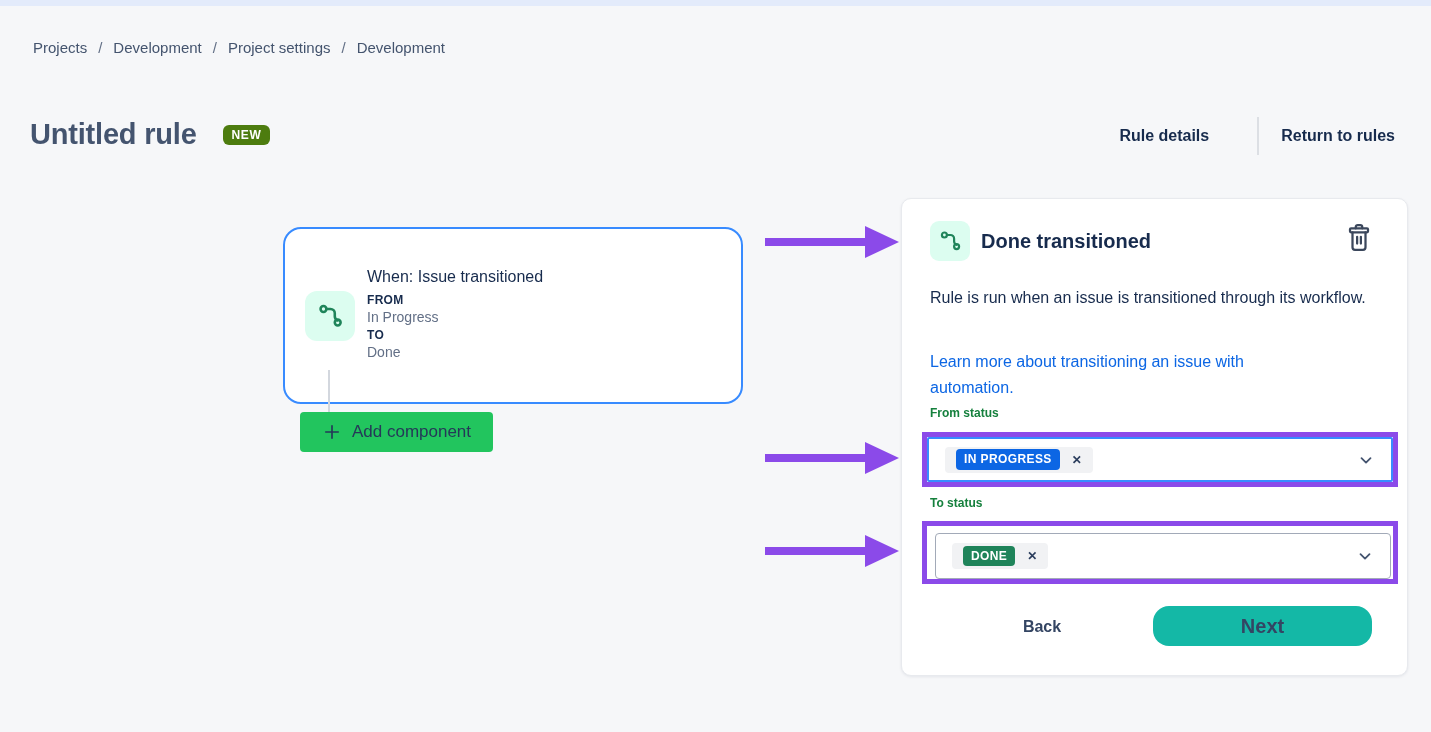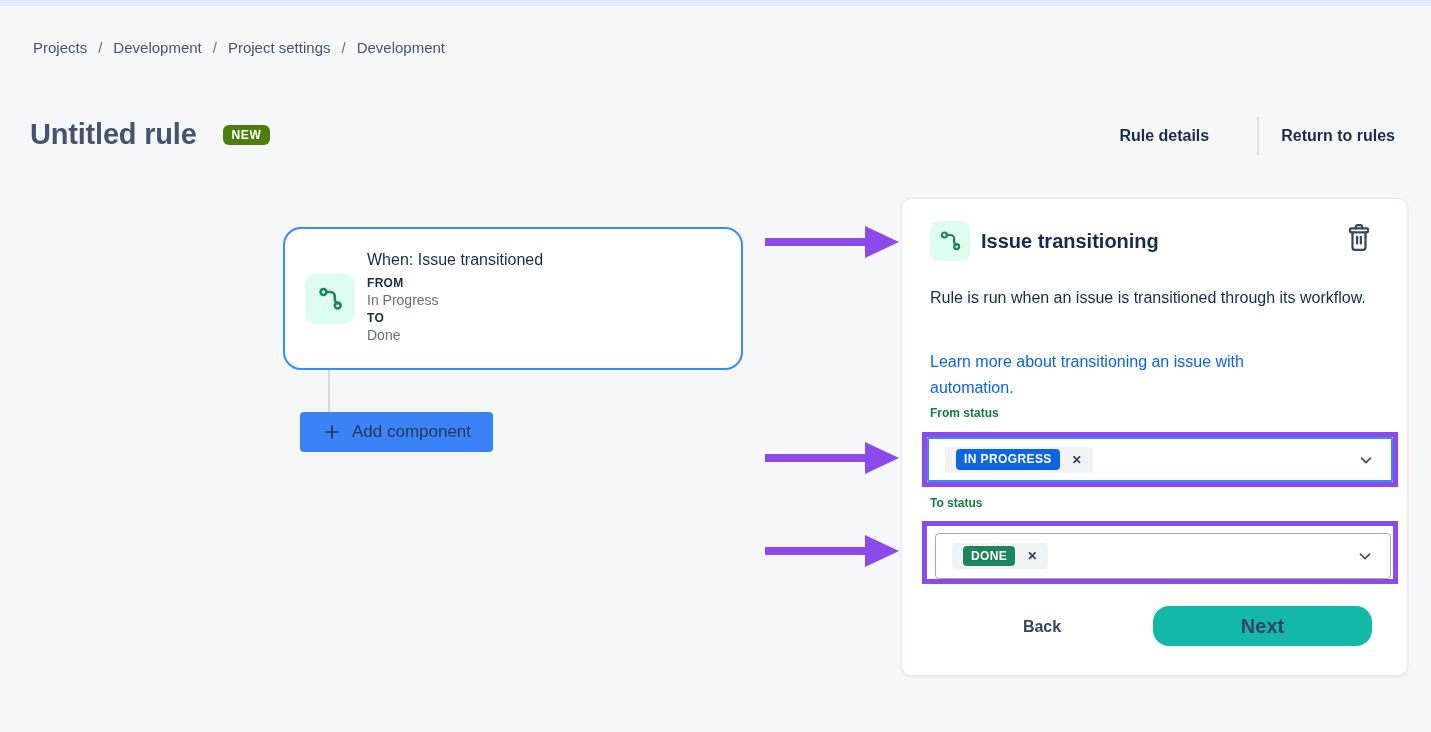--- a/index.html
+++ b/index.html
@@ -19,28 +19,28 @@
 
   .header-actions{position:absolute;top:116px;right:36px;height:40px;display:flex;align-items:center;}
   .rule-details{font-size:16px;font-weight:700;color:#172B4D;margin-right:26px;cursor:pointer;}
   .btn-group{display:flex;gap:2px;}
   .btn-primary{background:#0C66E4;color:#fff;font-size:16px;font-weight:700;border:none;height:38px;padding:0 15px;border-radius:4px 0 0 4px;cursor:pointer;font-family:inherit;}
   .btn-primary-chevron{background:#0C66E4;border:none;width:38px;height:38px;border-radius:0 4px 4px 0;display:flex;align-items:center;justify-content:center;cursor:pointer;}
   .vdivider{width:2px;height:38px;background:#DCDFE4;margin:0 22px;}
   .return-rules{font-size:16px;font-weight:700;color:#172B4D;cursor:pointer;}
 
   
-  .trigger-card{position:absolute;left:283px;top:227px;width:460px;height:143px;background:#fff;border:2px solid #388BFF;border-radius:18px;box-sizing:border-box;display:flex;align-items:center;padding:0 20px;gap:12px;cursor:pointer;}
+  .trigger-card{position:absolute;left:283px;top:227px;width:460px;height:177px;background:#fff;border:2px solid #388BFF;border-radius:18px;box-sizing:border-box;display:flex;align-items:center;padding:0 20px;gap:12px;cursor:pointer;}
   .mint-icon{width:50px;height:50px;border-radius:12px;background:#DCFDF0;display:flex;align-items:center;justify-content:center;flex:0 0 auto;}
   .trigger-text .t-title{font-size:16px;font-weight:500;color:#172B4D;margin-bottom:7px;}
   .trigger-text .t-label{font-size:12px;font-weight:700;color:#172B4D;letter-spacing:.3px;margin-top:2px;}
   .trigger-text .t-value{font-size:14px;color:#626F86;margin:2px 0 3px;}
 
   .connector{position:absolute;left:328px;top:370px;width:2px;height:42px;background:#D3D7DE;}
-  .add-component{position:absolute;left:300px;top:412px;width:193px;height:40px;background:#3b82f6;border:none;border-radius:4px;display:flex;align-items:center;justify-content:center;gap:10px;font-size:17px;font-weight:500;color:#253858;cursor:pointer;font-family:inherit;}
+  .add-component{position:absolute;left:300px;top:412px;width:193px;height:40px;background:#22c55e;border:none;border-radius:4px;display:flex;align-items:center;justify-content:center;gap:10px;font-size:17px;font-weight:500;color:#253858;cursor:pointer;font-family:inherit;}
 
   
   .arrow{position:absolute;width:134px;height:32px;}
   .arrow .shaft{position:absolute;left:0;top:12px;width:104px;height:8px;background:#8B4AE9;}
   .arrow .head{position:absolute;right:0;top:0;width:0;height:0;border-top:16px solid transparent;border-bottom:16px solid transparent;border-left:34px solid #8B4AE9;}
 
   
   .panel{position:absolute;left:901px;top:198px;width:507px;height:478px;background:#fff;border:1px solid #E8EAEE;border-radius:10px;box-sizing:border-box;box-shadow:0 1px 3px rgba(9,30,66,.08);}
   .panel .p-icon{position:absolute;left:28px;top:22px;width:40px;height:40px;border-radius:9px;background:#DCFDF0;display:flex;align-items:center;justify-content:center;}
   .panel .p-title{position:absolute;left:79px;top:31px;font-size:20px;font-weight:700;color:#172B4D;}
@@ -132,21 +132,21 @@
   </div>
 
   <div class="panel">
     <div class="p-icon">
       <svg width="24" height="24" viewBox="0 0 24 24" fill="none" stroke="#1F845A" stroke-width="2.2" stroke-linecap="round">
         <circle cx="6.4" cy="6" r="2.5"></circle>
         <path d="M9 6h3.4c2.1 0 3.7 1.6 3.7 3.7v2.6c0 1.6 1 3 2.4 3.5"></path>
         <circle cx="18.6" cy="17.6" r="2.5"></circle>
       </svg>
     </div>
-    <div class="p-title">Issue transitioning</div>
+    <div class="p-title">Done transitioned</div>
     <button class="trash-btn">
       <span style="display:flex;">
         <svg width="30" height="34" viewBox="0 0 24 26" fill="none" stroke="#3B475C" stroke-width="1.8" stroke-linecap="round" stroke-linejoin="round">
           <path d="M9.4 5.2v-1c0-.9.7-1.6 1.6-1.6h2c.9 0 1.6.7 1.6 1.6v1"></path>
           <rect x="4.8" y="5.2" width="14.4" height="3.2" rx="0.8"></rect>
           <path d="M6.8 8.4v12c0 1.1.9 2 2 2h6.4c1.1 0 2-.9 2-2v-12"></path>
           <path d="M10.5 12v5.4M13.5 12v5.4"></path>
         </svg>
       </span>
     </button>

